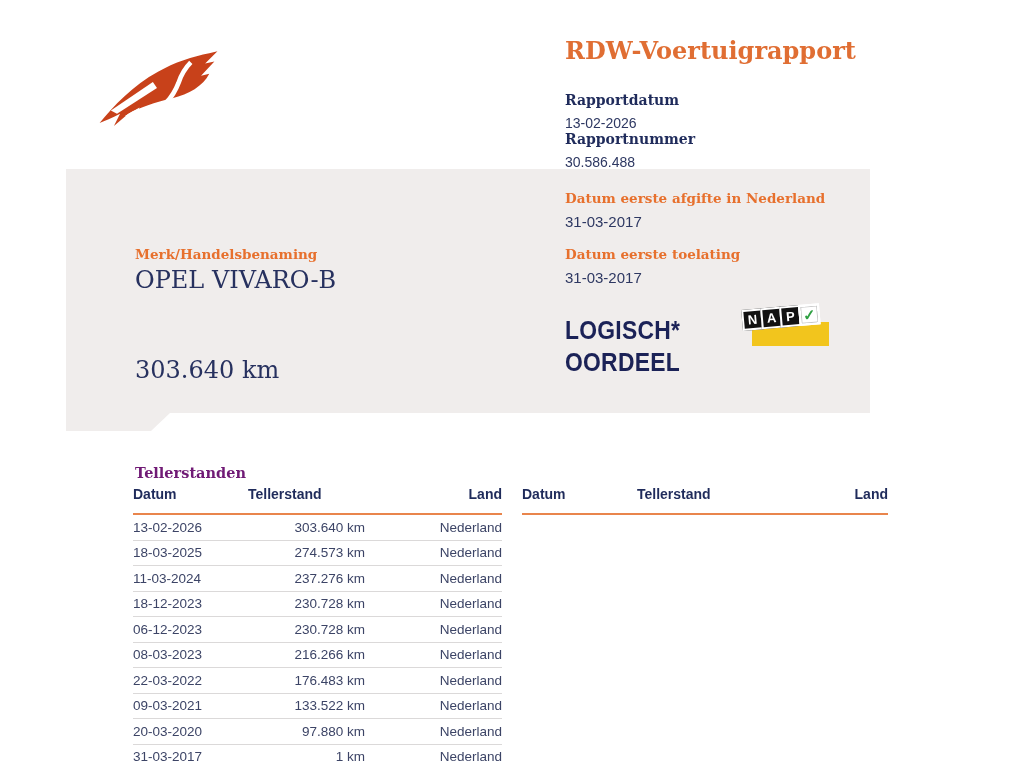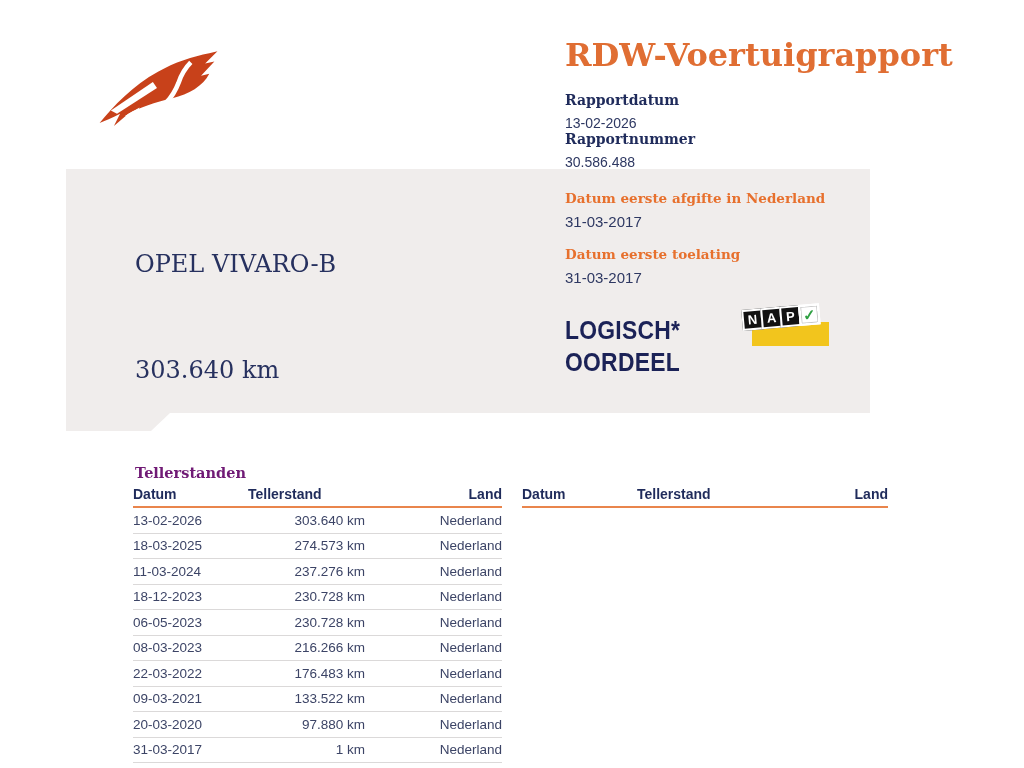--- a/index.html
+++ b/index.html
@@ -9,21 +9,21 @@
   }
   
   .logo-svg { position:absolute; left:96px; top:46px; width:124px; height:82px; }
   .wordmark {
     position:absolute; left:224px; top:30px;
     font-family:"DejaVu Serif", serif; font-weight:bold; font-size:40px;
     color:#1F2B5B; letter-spacing:1px;
   }
   .report-title {
     position:absolute; left:565px; top:36px;
-    font-family:"DejaVu Serif", serif; font-weight:bold; font-size:32px;
+    font-family:"DejaVu Serif", serif; font-weight:bold; font-size:24px;
     color:#E06E33;
   }
   .meta { position:absolute; left:565px; top:92px; display:flex;flex-direction:column; }
   .meta-col-1 { width:112px; }
   .meta-label {
     font-family:"DejaVu Serif", serif; font-weight:bold; font-size:14px;
     color:#1F2B5B;
   }
   .meta-value { margin-top:7px; font-size:14px; color:#2E3862; }
 
@@ -72,21 +72,21 @@
   .section-title {
     position:absolute; left:135px; top:464px;
     font-family:"DejaVu Serif", serif; font-weight:bold; font-size:14.5px;
     color:#701a75;
   }
   .table { position:absolute; top:486px; }
   .table-left  { left:133px; width:369px; }
   .table-right { left:522px; width:366px; }
   .thead {
     display:flex; font-weight:bold; font-size:14px; color:#1F2B5B;
-    padding-bottom:4px; border-bottom:2px solid #E9854C;
+    padding-bottom:11px; border-bottom:2px solid #E9854C;
   }
   .h-datum { width:115px; } .h-tell { width:117px; } .h-land { flex:1; text-align:right; }
   .trow {
     display:flex; align-items:center; height:24.5px;
     font-size:13.5px; color:#3C4466; border-bottom:1px solid #DBD9D9;
   }
   .c-datum { width:115px; } .c-tell { width:117px; text-align:right; } .c-land { flex:1; text-align:right; }
 </style>
 </head>
 <body>
@@ -110,20 +110,21 @@
     <div>
       <div class="meta-label">Rapportnummer</div>
       <div class="meta-value">30.586.488</div>
     </div>
   </div>
 
   <div class="summary-box"></div>
   <div class="summary-tab"></div>
 
   <div class="field f-merk">
+    <div class="field-label">Merk/Handelsbenaming</div>
     <div class="value-big">OPEL VIVARO-B</div>
   </div>
   <div class="field f-teller">
     <div class="value-big">303.640 km</div>
   </div>
   <div class="field f-afgifte">
     <div class="field-label">Datum eerste afgifte in Nederland</div>
     <div class="value-small">31-03-2017</div>
   </div>
   <div class="field f-toelating">
@@ -174,21 +175,21 @@
           <span class="c-land">Nederland</span>
         </div>
 
         <div class="trow">
           <span class="c-datum">18-12-2023</span>
           <span class="c-tell">230.728 km</span>
           <span class="c-land">Nederland</span>
         </div>
 
         <div class="trow">
-          <span class="c-datum">06-05-2023</span>
+          <span class="c-datum">06-12-2023</span>
           <span class="c-tell">230.728 km</span>
           <span class="c-land">Nederland</span>
         </div>
 
         <div class="trow">
           <span class="c-datum">08-03-2023</span>
           <span class="c-tell">216.266 km</span>
           <span class="c-land">Nederland</span>
         </div>
 

